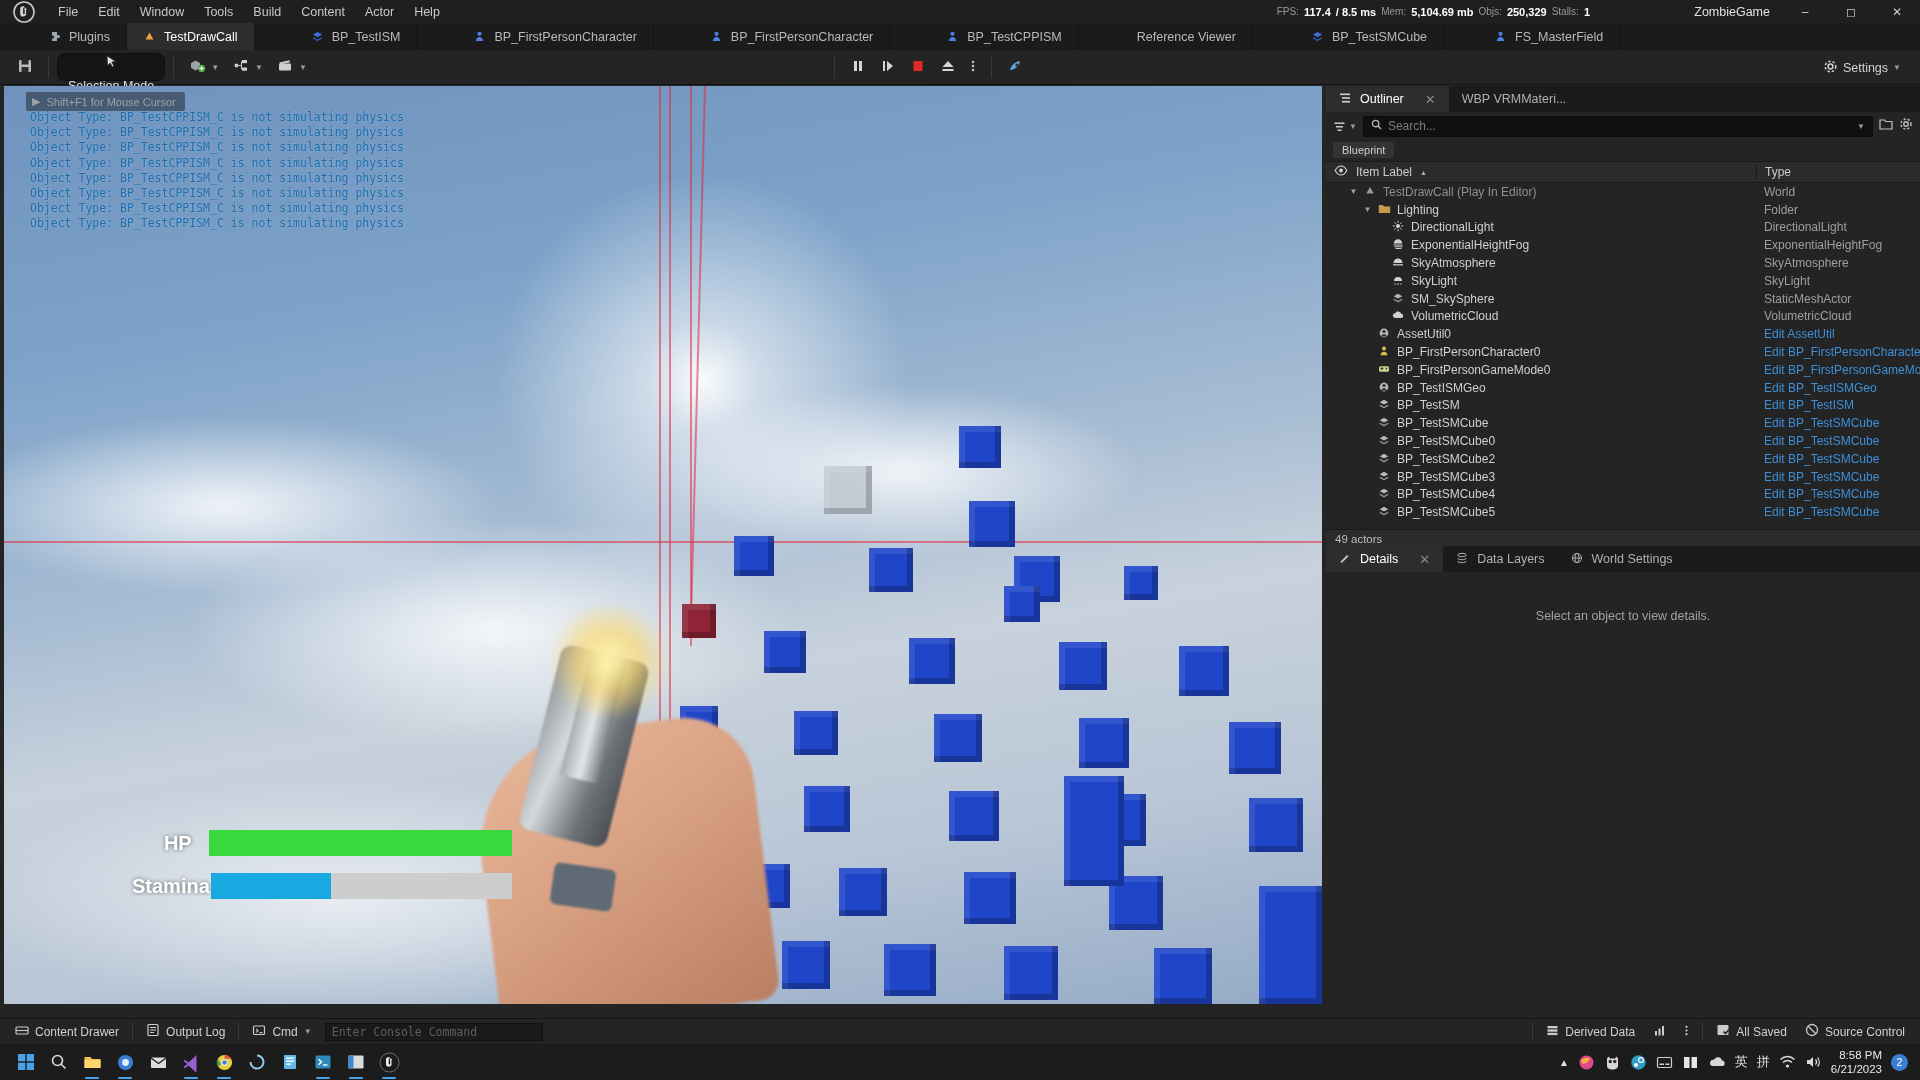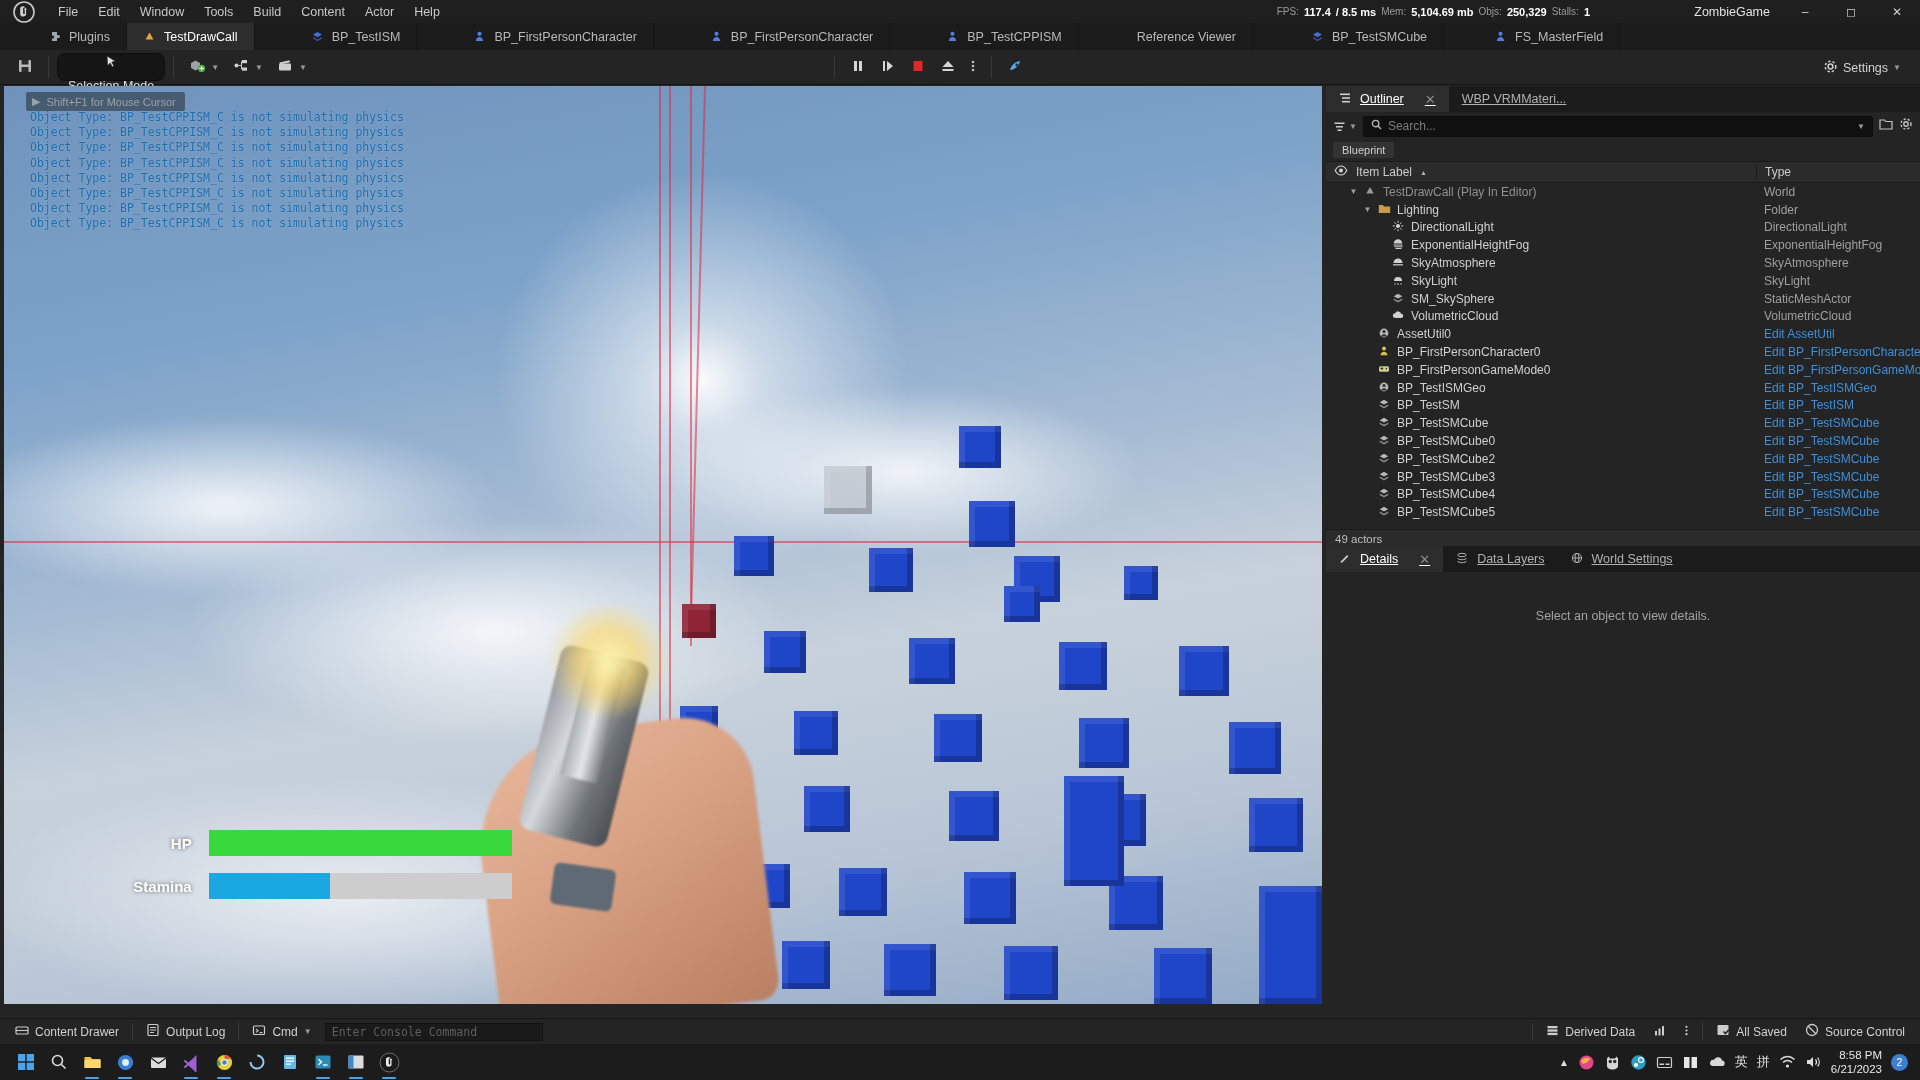--- a/index.html
+++ b/index.html
@@ -115,35 +115,35 @@
     position: absolute; top: 24px; left: 26px;
     font-family: "DejaVu Sans Mono", monospace; font-size: 11.5px;
     color: #1b6fb0; line-height: 15.2px; text-shadow: 0 0 2px rgba(255,255,255,0.25);
   }
 
   
   .hud { position: absolute; left: 128px; bottom: 88px; width: 380px; }
   .hud-row { display: flex; align-items: center; margin-bottom: 17px; }
   .hud-label {
     width: 62px; text-align: right; margin-right: 17px;
-    color: #ffffff; font-size: 15px; font-weight: bold;
+    color: #ffffff; font-size: 20px; font-weight: bold;
     text-shadow: 0 0 4px rgba(0,0,0,0.55);
   }
   .hud-track { width: 315px; height: 26px; background: #cdcdcd; }
   .hud-fill { height: 100%; }
 
   
   .outliner {
     position: absolute; top: 86px; left: 1326px; width: 594px; height: 449px;
     background: #242424;
   }
   .panel-tabs { display: flex; height: 26px; background: #1b1b1b; }
   .ptab {
     display: flex; align-items: center; gap: 7px; padding: 0 13px;
-    font-size: 12.5px; color: #b0b0b0; text-decoration: underline;
+    font-size: 12.5px; color: #b0b0b0;
   }
   .ptab.active { background: #2d2d2d; color: #fff; }
   .ptab .x { color: #8a8a8a; font-size: 13px; margin-left: 14px; }
   .searchrow { display: flex; align-items: center; gap: 6px; height: 28px; padding: 0 7px; background: #242424; }
   .searchbox {
     flex: 1; height: 21px; background: #101010; border: 1px solid #0c0c0c; border-radius: 2px;
     display: flex; align-items: center; gap: 6px; padding: 0 7px;
     color: #7d7d7d; font-size: 12px;
   }
   .filterchip {

